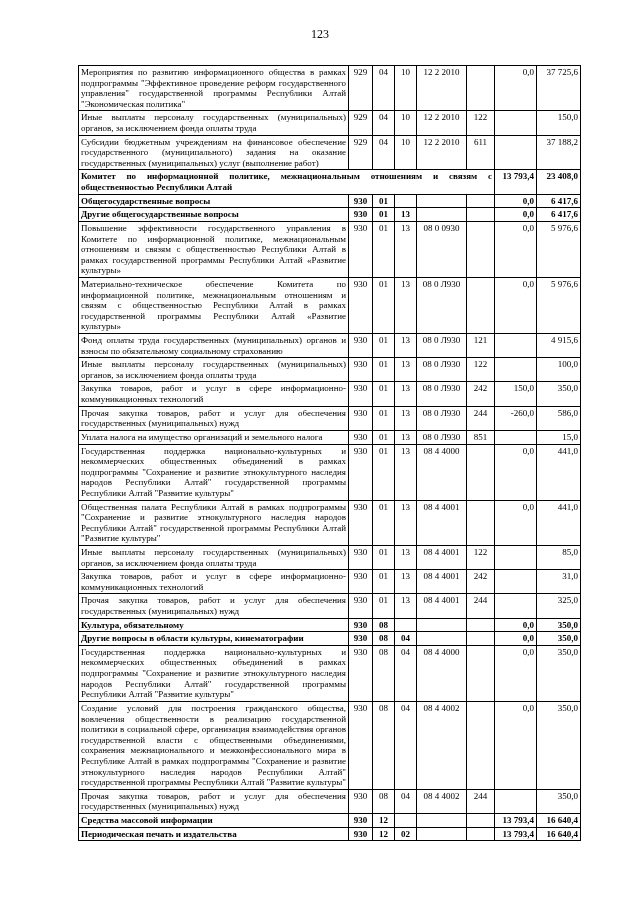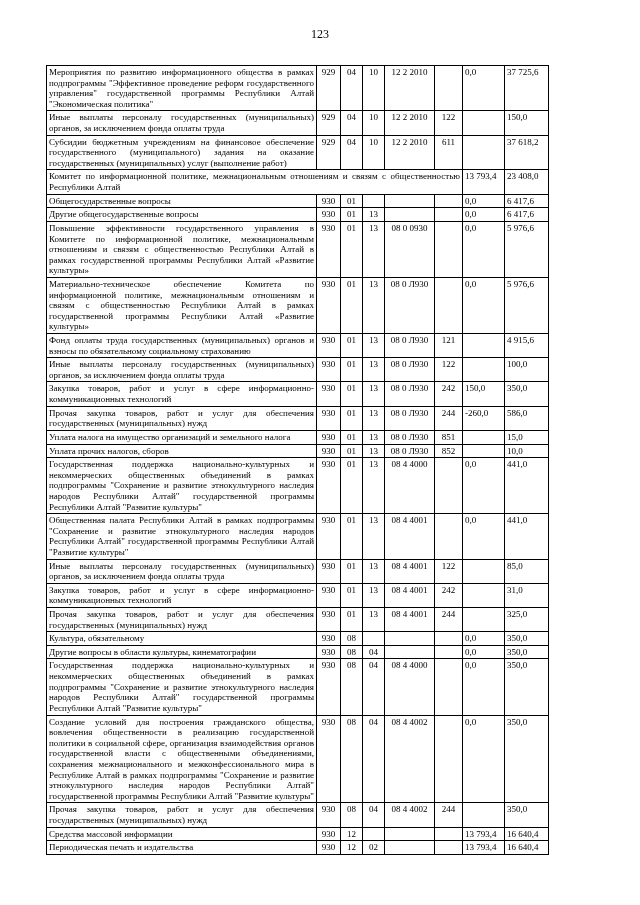--- a/index.html
+++ b/index.html
@@ -13,44 +13,44 @@
   .page-number {
     text-align: center;
     font-size: 12px;
     padding-top: 27px;
     margin-bottom: 23px;
   }
   table.budget {
     border-collapse: collapse;
     table-layout: fixed;
     width: 502px;
-    margin-left: 46px;
+    margin-left: 78px;
   }
   table.budget td {
     border: 1px solid #000;
     font-size: 9px;
     line-height: 1.18;
     padding: 1px 2px;
     vertical-align: top;
     overflow: hidden;
   }
   td.name { text-align: justify; }
   td.code {
     text-align: center;
     vertical-align: middle;
     padding: 1px 0;
     white-space: nowrap;
   }
   td.amount {
-    text-align: left;
+    text-align: right;
     vertical-align: bottom;
     padding: 1px 3px 2px 1px;
     white-space: nowrap;
   }
-  tr.bold td { font-weight: normal; }
+  tr.bold td { font-weight: bold; }
 </style>
 </head>
 <body>
 
 <div class="page">
   <div class="page-number">123</div>
 
   <table class="budget">
     <colgroup>
       <col style="width:270px">
@@ -84,21 +84,21 @@
           <td class="amount">150,0</td>
         </tr>
         <tr>
           <td class="name">Субсидии бюджетным учреждениям на финансовое обеспечение государственного (муниципального) задания на оказание государственных (муниципальных) услуг (выполнение работ)</td>
           <td class="code">929</td>
           <td class="code">04</td>
           <td class="code">10</td>
           <td class="code">12 2 2010</td>
           <td class="code">611</td>
           <td class="amount"></td>
-          <td class="amount">37 618,2</td>
+          <td class="amount">37 188,2</td>
         </tr>
         <tr class="bold">
           <td class="name" colspan="6">Комитет по информационной политике, межнациональным отношениям и связям с общественностью Республики Алтай</td>
           <td class="amount">13 793,4</td>
           <td class="amount">23 408,0</td>
         </tr>
         <tr class="bold">
           <td class="name">Общегосударственные вопросы</td>
           <td class="code">930</td>
           <td class="code">01</td>
@@ -180,30 +180,20 @@
         </tr>
         <tr>
           <td class="name">Уплата налога на имущество организаций и земельного налога</td>
           <td class="code">930</td>
           <td class="code">01</td>
           <td class="code">13</td>
           <td class="code">08 0 Л930</td>
           <td class="code">851</td>
           <td class="amount"></td>
           <td class="amount">15,0</td>
-        </tr>
-        <tr>
-          <td class="name">Уплата прочих налогов, сборов</td>
-          <td class="code">930</td>
-          <td class="code">01</td>
-          <td class="code">13</td>
-          <td class="code">08 0 Л930</td>
-          <td class="code">852</td>
-          <td class="amount"></td>
-          <td class="amount">10,0</td>
         </tr>
         <tr>
           <td class="name">Государственная поддержка национально-культурных и некоммерческих общественных объединений в рамках подпрограммы "Сохранение и развитие этнокультурного наследия народов Республики Алтай" государственной программы Республики Алтай "Развитие культуры"</td>
           <td class="code">930</td>
           <td class="code">01</td>
           <td class="code">13</td>
           <td class="code">08 4 4000</td>
           <td class="code"></td>
           <td class="amount">0,0</td>
           <td class="amount">441,0</td>

